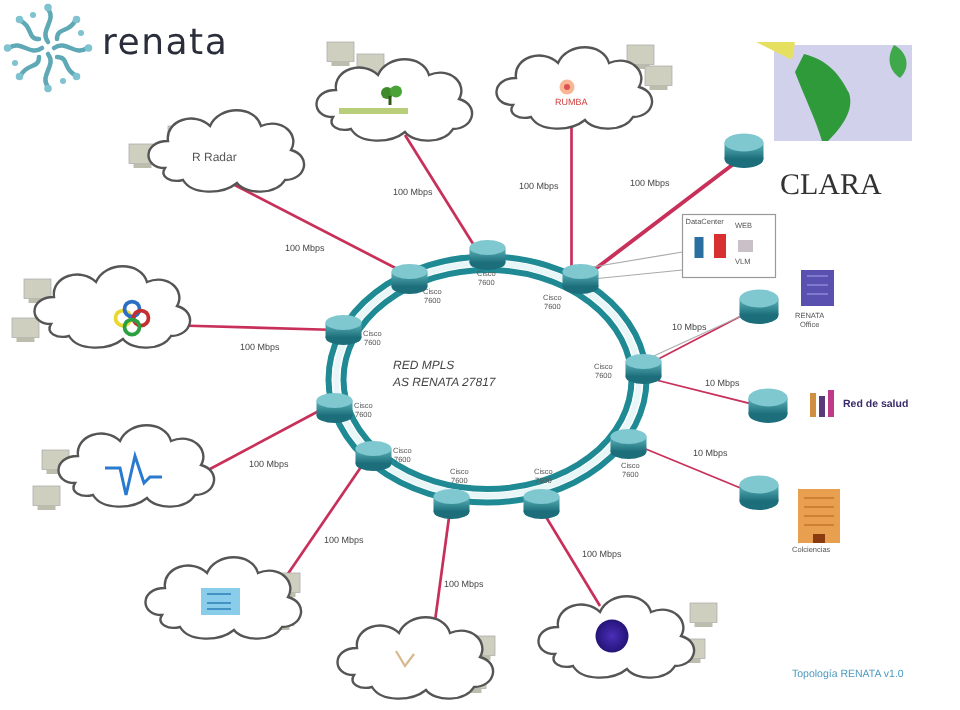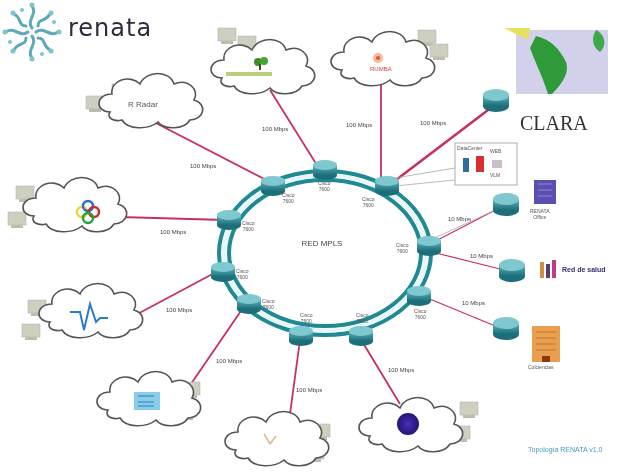--- a/index.html
+++ b/index.html
@@ -1,21 +1,21 @@
 <!DOCTYPE html>
 <html><head>
   <meta charset="utf-8">
   <style>
     html, body { margin:0; padding:0; background:#ffffff; }
     body { width:640px; height:473px; position:relative; overflow:hidden; font-family:"Liberation Sans", sans-serif; }
     svg.stage { position:absolute; left:0; top:0; }
     .lbl { position:absolute; font-size:6px; color:#444; white-space:nowrap; font-family:"Liberation Sans", sans-serif; }
     .rlbl { position:absolute; font-size:5px; color:#555; text-align:center; line-height:6px; white-space:nowrap; }
     .logo-text { position:absolute; left:68px; top:14px; font-size:24px; letter-spacing:1px; color:#2a2d3a; font-family:"DejaVu Sans", sans-serif; font-weight:normal; }
-    .center-text { position:absolute; left:262px; top:238px; width:120px; text-align:center; font-size:8px; line-height:11px; color:#444; }
+    .center-text { position:absolute; left:262px; top:238px; width:120px; font-size:8px; line-height:11px; color:#444;font-style:italic; }
     .cloud-lbl { position:absolute; font-size:8px; color:#555; white-space:nowrap; }
     .footer { position:absolute; left:528px; top:446px; font-size:7px; color:#4a9ac0; white-space:nowrap; }
     .clara { position:absolute; left:520px; top:112px; font-size:20px; color:#333; font-family:"Liberation Serif", serif; letter-spacing:0px; }
   </style>
 </head>
 <body>
 
 <svg class="stage" width="640" height="473" viewBox="0 0 640 473">
   <defs>
     <linearGradient id="rtr" x1="0" y1="0" x2="0" y2="1">
@@ -278,20 +278,21 @@
     <path d="M536,36 C552,40 560,50 566,62 C570,74 560,86 552,94 L548,94 C544,80 536,64 530,48 Z" fill="#2f9a3a"></path>
     <path d="M596,30 C604,34 608,44 600,52 C594,48 590,40 596,30 Z" fill="#3fa84a"></path>
     <path d="M504,28 L530,28 L528,40 Z" fill="#e6e060"></path>
   </g>
 </svg>
 
 <div class="logo-text">renata</div>
 
 <div class="center-text">
   <div>RED MPLS</div>
+  <div>AS RENATA 27817</div>
 </div>
 
 <div class="lbl" style="left:190px;top:163px">100 Mbps</div>
 <div class="lbl" style="left:262px;top:126px">100 Mbps</div>
 <div class="lbl" style="left:346px;top:122px">100 Mbps</div>
 <div class="lbl" style="left:420px;top:120px">100 Mbps</div>
 <div class="lbl" style="left:160px;top:229px">100 Mbps</div>
 <div class="lbl" style="left:166px;top:307px">100 Mbps</div>
 <div class="lbl" style="left:216px;top:358px">100 Mbps</div>
 <div class="lbl" style="left:296px;top:387px">100 Mbps</div>

